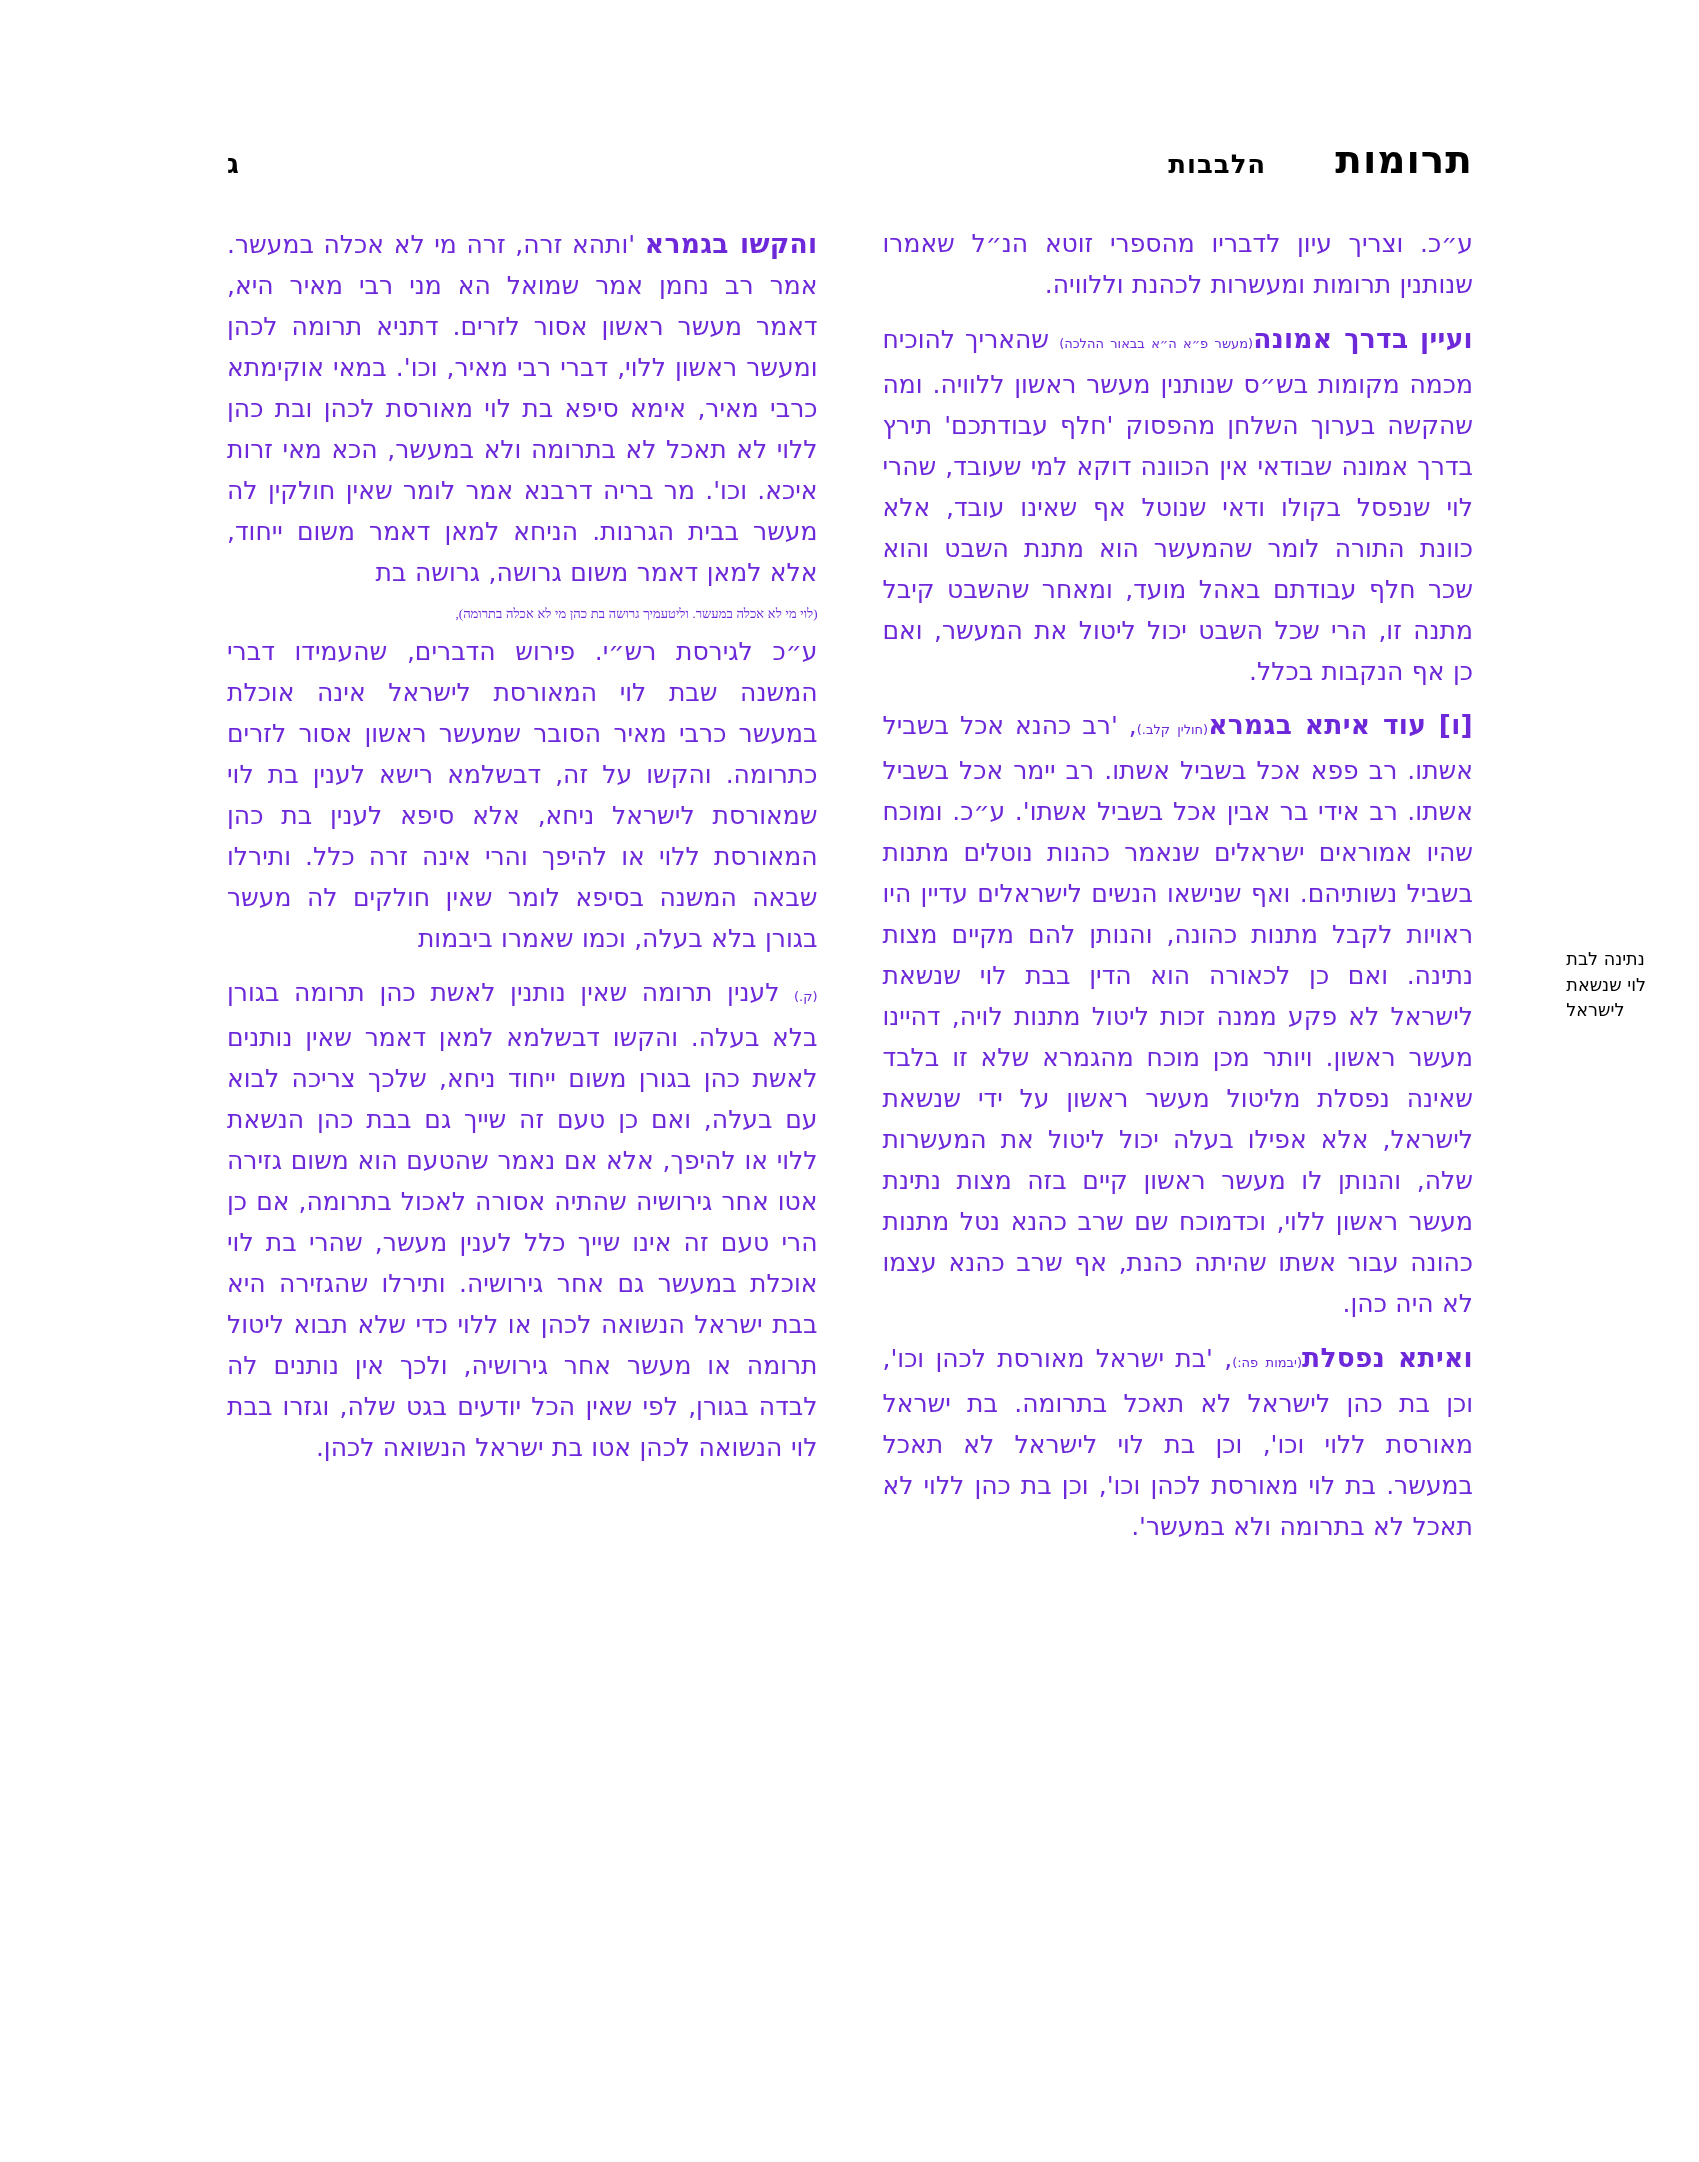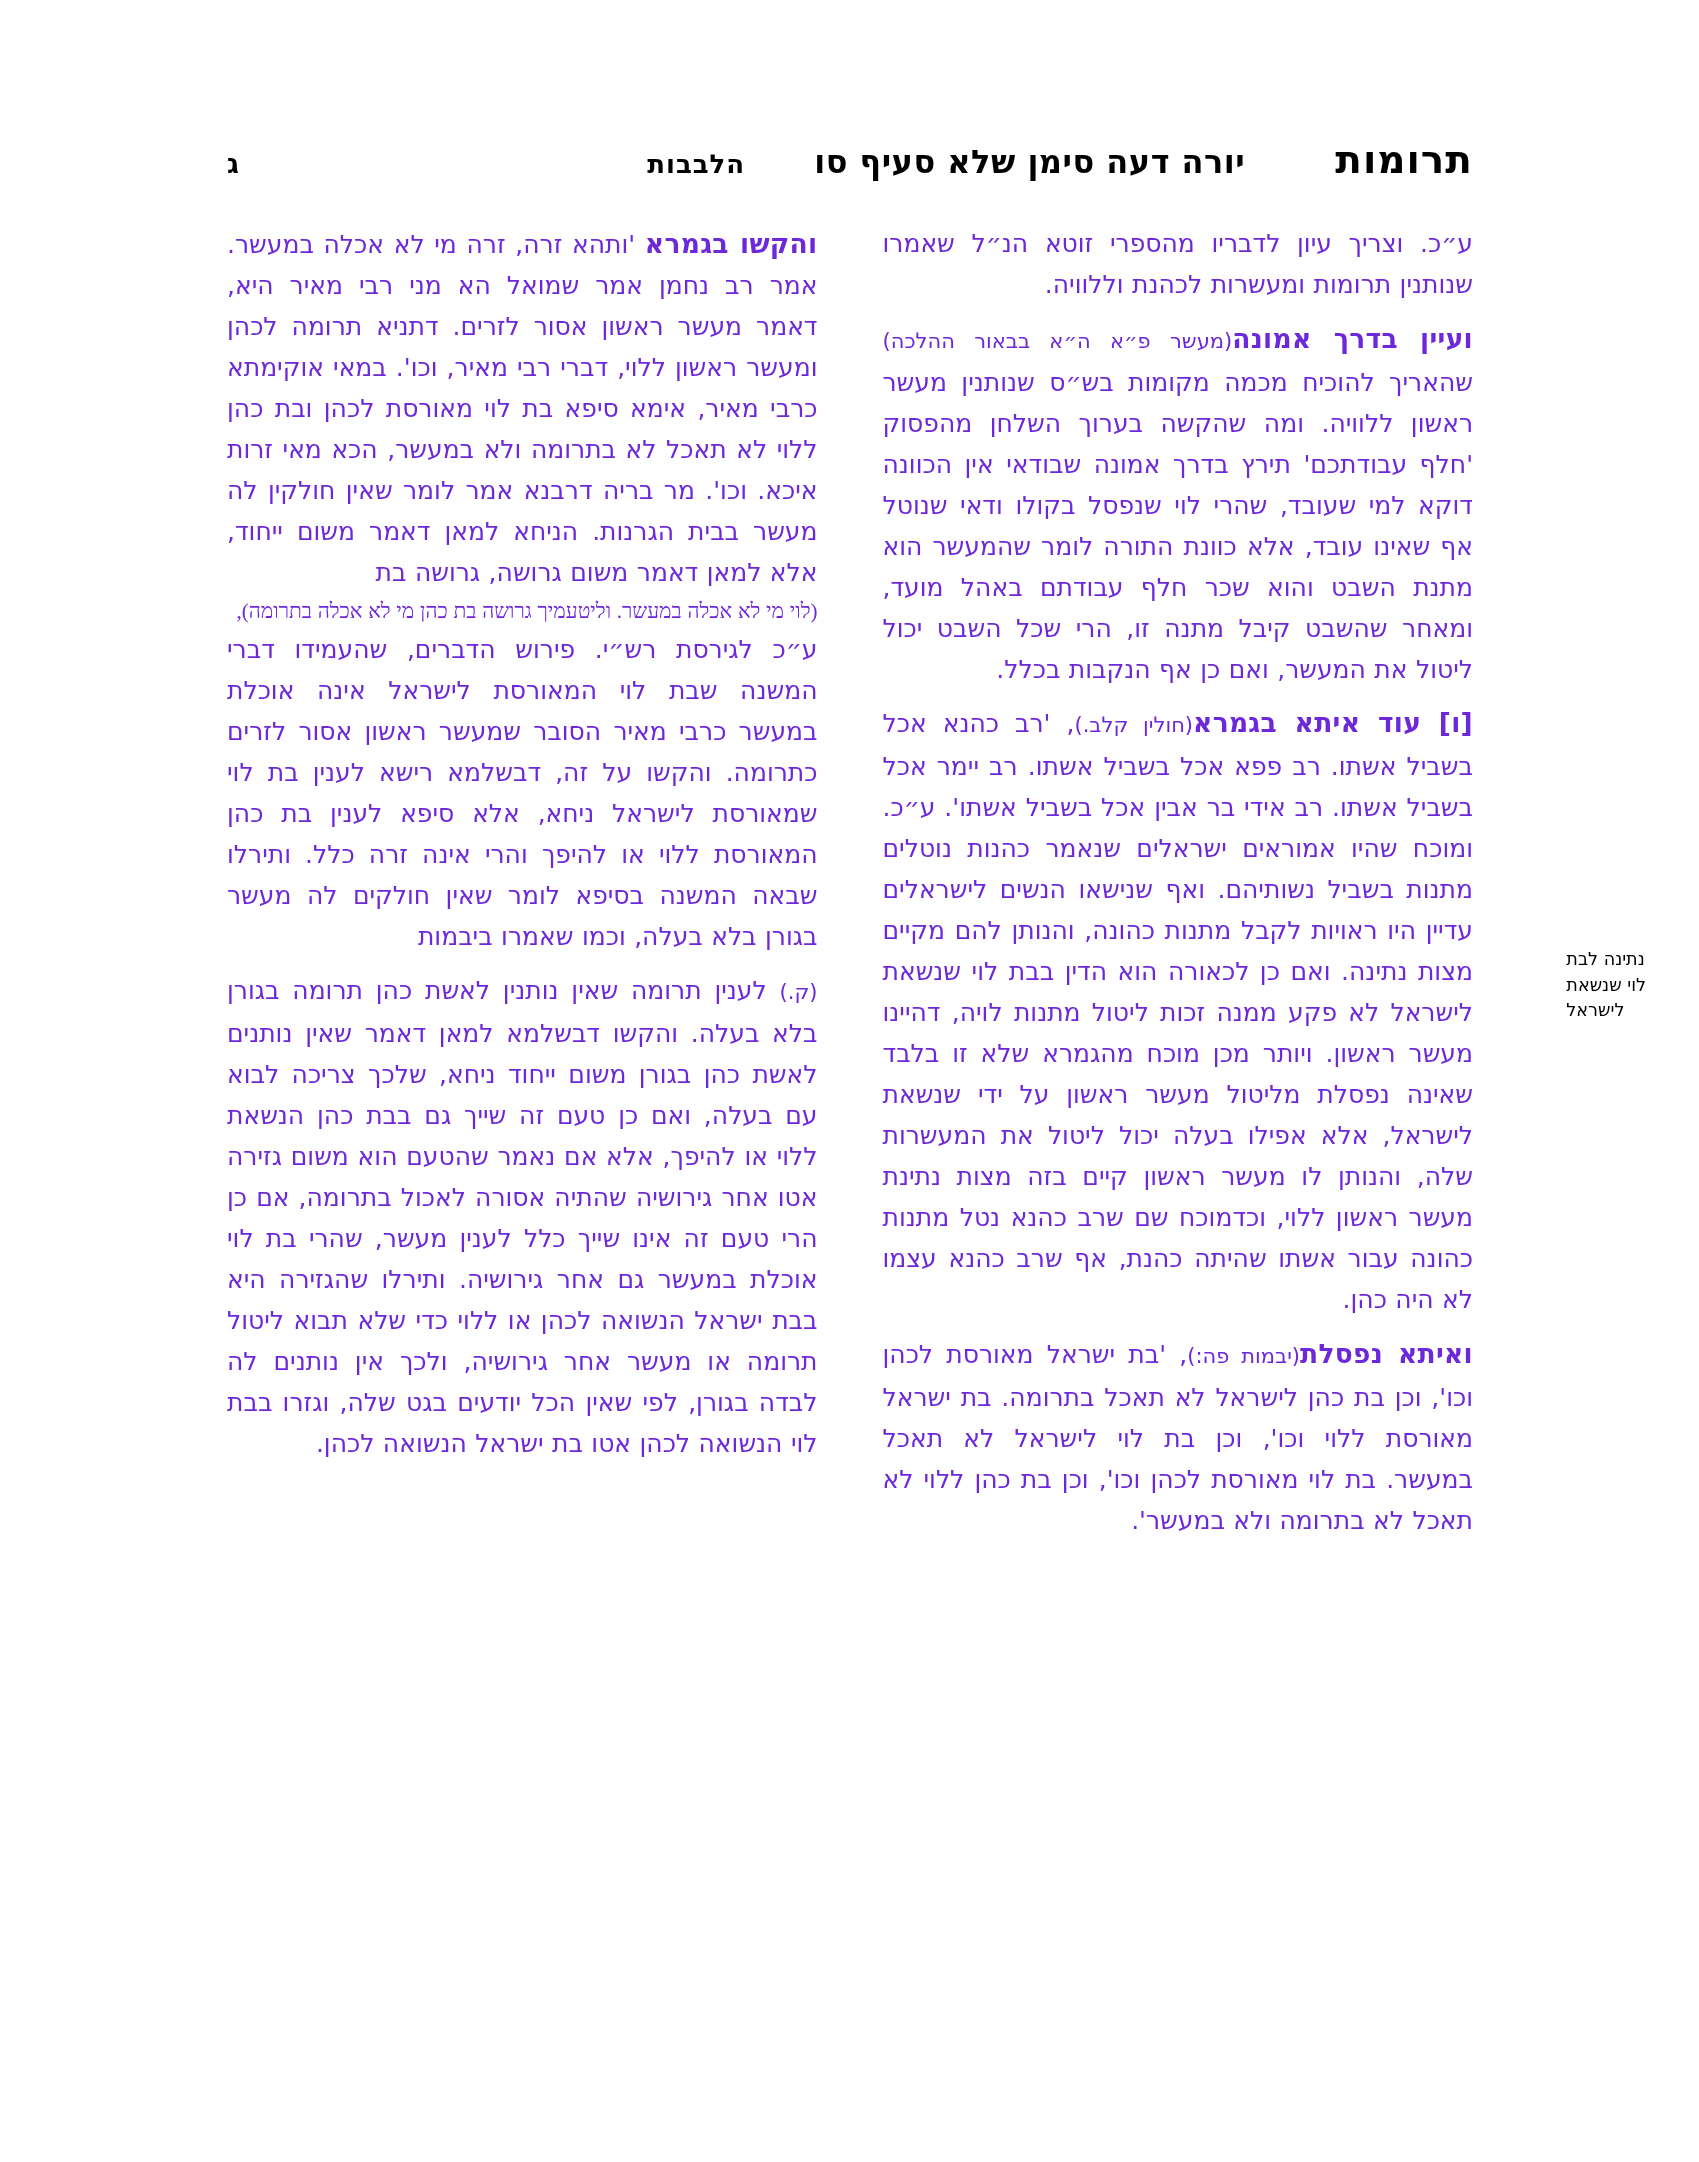--- a/index.html
+++ b/index.html
@@ -83,21 +83,21 @@
   }
   .col p + p {
     margin-top: 12.7px;
   }
   .lead {
     font-weight: bold;
     font-size: 26.5px;
     letter-spacing: 0.3px;
   }
   .src {
-    font-size: 21px;
+    font-size: 13px;
     letter-spacing: 0px;
   }
   .inline-gloss {
     font-size: 18.6px;
     display: block;
     line-height: 33px;
     margin: 2px 0 1px 0;
     text-align: justify;
     text-align-last: right;
     font-family: Liberation Serif, serif;
@@ -117,21 +117,20 @@
     color: #000;
   }
 </style>
 </head>
 <body>
 
 <div class="page">
 
   <div class="running-head">
     <span class="rh-title">תרומות</span>
-    <span class="rh-ref">יורה דעה סימן שלא סעיף סו</span>
     <span class="rh-book">הלבבות</span>
     <span class="rh-folio">ג</span>
   </div>
 
   <div class="columns">
 
     <div class="col" id="col-right">
         <p><span>ע״כ. וצריך עיון לדבריו מהספרי זוטא הנ״ל שאמרו שנותנין תרומות ומעשרות לכהנת וללוויה.</span></p>
         <p><span class="lead">ועיין בדרך אמונה</span><span class="src">(מעשר פ״א ה״א בבאור ההלכה)</span><span> שהאריך להוכיח מכמה מקומות בש״ס שנותנין מעשר ראשון ללוויה. ומה שהקשה בערוך השלחן מהפסוק 'חלף עבודתכם' תירץ בדרך אמונה שבודאי אין הכוונה דוקא למי שעובד, שהרי לוי שנפסל בקולו ודאי שנוטל אף שאינו עובד, אלא כוונת התורה לומר שהמעשר הוא מתנת השבט והוא שכר חלף עבודתם באהל מועד, ומאחר שהשבט קיבל מתנה זו, הרי שכל השבט יכול ליטול את המעשר, ואם כן אף הנקבות בכלל.</span></p>
         <p><span class="lead">[ו]</span><span class="lead"> עוד איתא בגמרא</span><span class="src">(חולין קלב.)</span><span>, 'רב כהנא אכל בשביל אשתו. רב פפא אכל בשביל אשתו. רב יימר אכל בשביל אשתו. רב אידי בר אבין אכל בשביל אשתו'. ע״כ. ומוכח שהיו אמוראים ישראלים שנאמר כהנות נוטלים מתנות בשביל נשותיהם. ואף שנישאו הנשים לישראלים עדיין היו ראויות לקבל מתנות כהונה, והנותן להם מקיים מצות נתינה. ואם כן לכאורה הוא הדין בבת לוי שנשאת לישראל לא פקע ממנה זכות ליטול מתנות לויה, דהיינו מעשר ראשון. ויותר מכן מוכח מהגמרא שלא זו בלבד שאינה נפסלת מליטול מעשר ראשון על ידי שנשאת לישראל, אלא אפילו בעלה יכול ליטול את המעשרות שלה, והנותן לו מעשר ראשון קיים בזה מצות נתינת מעשר ראשון ללוי, וכדמוכח שם שרב כהנא נטל מתנות כהונה עבור אשתו שהיתה כהנת, אף שרב כהנא עצמו לא היה כהן.</span></p>

